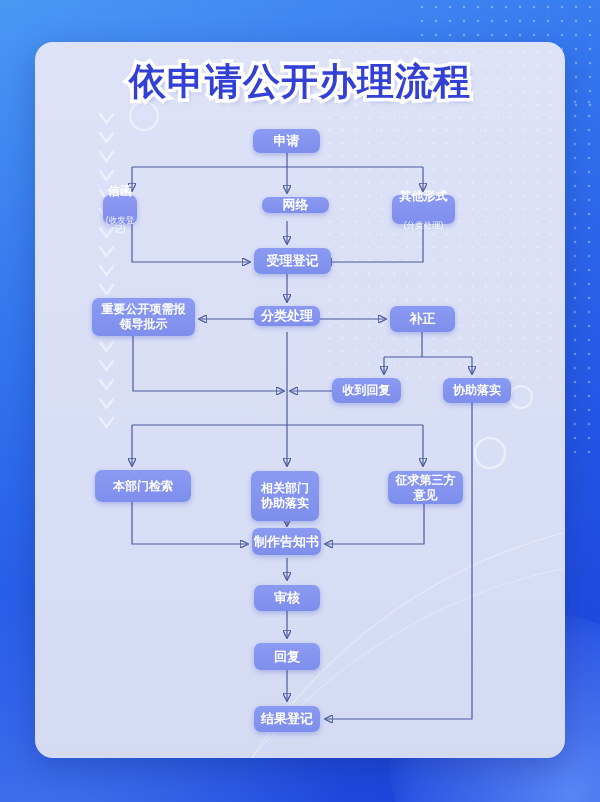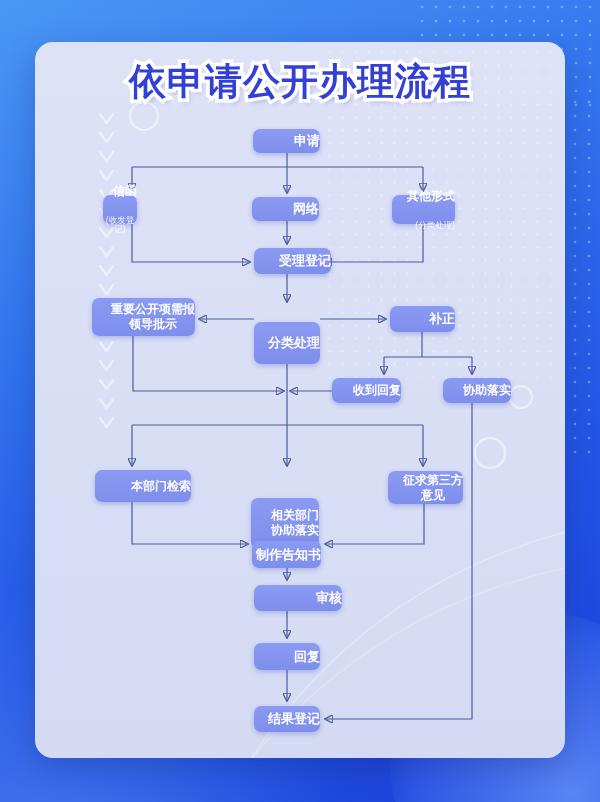--- a/index.html
+++ b/index.html
@@ -47,21 +47,21 @@
   .title .t-stroke { position:absolute; left:0; right:0; top:0; color:#3340d6;
            -webkit-text-stroke:7px #ffffff; text-shadow:3px 4px 5px rgba(40,60,190,.3); }
   .title .t-fill { position:relative; color:#3340d6; }
 
   
   .flow-svg { position:absolute; left:0; top:0; width:600px; height:802px; pointer-events:none; }
   .flow-svg path { stroke:#4b5b9d; stroke-width:1.2; fill:none; }
 
   
   .node {
-    position:absolute; display:flex; flex-direction:column; align-items:flex-end; justify-content:center;
+    position:absolute; display:flex; flex-direction:column; align-items:center; justify-content:center;
     background:linear-gradient(180deg,#8b9af2,#7e8eec);
     border-radius:7px; color:#ffffff; text-align:center;
     box-shadow:0 2px 5px rgba(52,73,198,.28);
   }
   .nl { font-weight:bold; font-size:13px; line-height:1.22; white-space:pre-line; }
   .nl.sm { font-size:12px; }
   .ns { font-size:8.5px; line-height:1.1; margin-top:17px; opacity:.92; }
 </style>
 </head>
 <body>
@@ -178,73 +178,73 @@
 
 <div class="node" style="left:253px;top:129px;width:67px;height:24px">
   <span class="nl">申请</span>
 </div>
 
 <div class="node" style="left:103px;top:195px;width:34px;height:29px">
   <span class="nl sm">信函</span>
   <span class="ns">(收发登记)</span>
 </div>
 
-<div class="node" style="left:252px;top:197px;width:67px;height:24px">
+<div class="node" style="left:262px;top:197px;width:67px;height:16px">
   <span class="nl">网络</span>
 </div>
 
 <div class="node" style="left:392px;top:195px;width:63px;height:29px">
   <span class="nl sm">其他形式</span>
   <span class="ns">(分类处理)</span>
 </div>
 
 <div class="node" style="left:254px;top:248px;width:77px;height:26px">
   <span class="nl">受理登记</span>
 </div>
 
 <div class="node" style="left:92px;top:298px;width:103px;height:38px">
   <span class="nl sm">重要公开项需报
 领导批示</span>
 </div>
 
-<div class="node" style="left:254px;top:322px;width:66px;height:42px">
+<div class="node" style="left:254px;top:306px;width:66px;height:20px">
   <span class="nl">分类处理</span>
 </div>
 
 <div class="node" style="left:390px;top:306px;width:65px;height:26px">
   <span class="nl">补正</span>
 </div>
 
 <div class="node" style="left:332px;top:378px;width:69px;height:25px">
   <span class="nl sm">收到回复</span>
 </div>
 
 <div class="node" style="left:443px;top:378px;width:68px;height:25px">
   <span class="nl sm">协助落实</span>
 </div>
 
 <div class="node" style="left:95px;top:470px;width:96px;height:32px">
   <span class="nl sm">本部门检索</span>
 </div>
 
-<div class="node" style="left:251px;top:498px;width:68px;height:50px">
+<div class="node" style="left:251px;top:471px;width:68px;height:50px">
   <span class="nl sm">相关部门
 协助落实</span>
 </div>
 
 <div class="node" style="left:388px;top:471px;width:75px;height:33px">
   <span class="nl sm">征求第三方
 意见</span>
 </div>
 
-<div class="node" style="left:252px;top:541px;width:69px;height:27px">
+<div class="node" style="left:252px;top:528px;width:69px;height:27px">
   <span class="nl">制作告知书</span>
 </div>
 
-<div class="node" style="left:254px;top:585px;width:88px;height:26px">
+<div class="node" style="left:254px;top:585px;width:66px;height:26px">
   <span class="nl">审核</span>
 </div>
 
 <div class="node" style="left:254px;top:643px;width:66px;height:27px">
   <span class="nl">回复</span>
 </div>
 
 <div class="node" style="left:254px;top:706px;width:66px;height:26px">
   <span class="nl">结果登记</span>
 </div>

